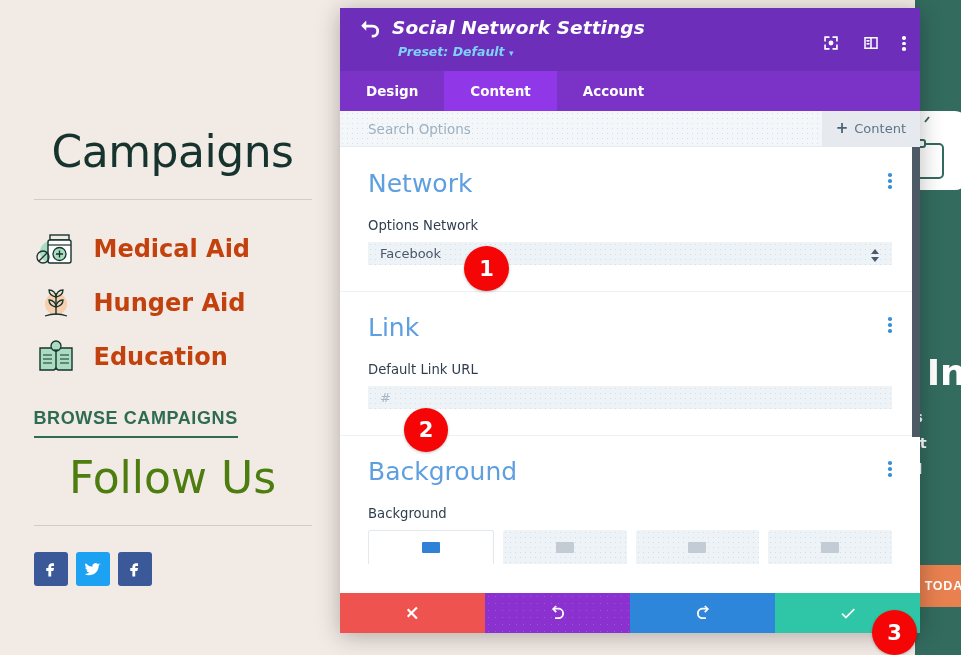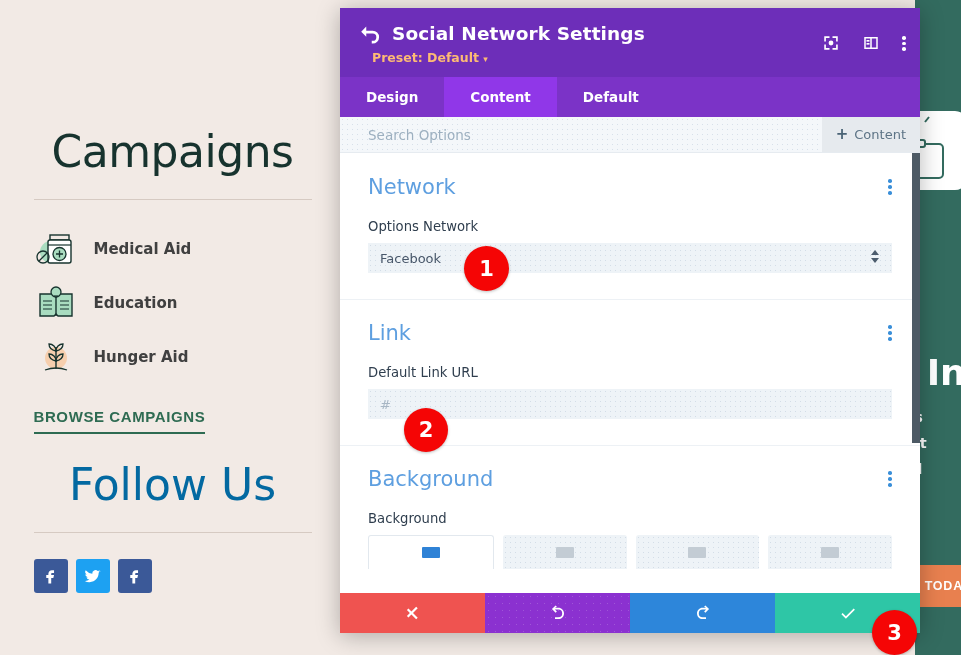--- a/index.html
+++ b/index.html
@@ -23,32 +23,32 @@
     font-size: 44px; font-weight: 400; color: #17332e;
     letter-spacing: -0.5px;
     margin-top: 126px;
   }
   .pg-rule { width: 278px; height: 1px; background: #d6cac2; margin-top: 22px; }
   .camp-list { width: 278px; margin-top: 22px; }
   .camp-row { display: flex; align-items: center; gap: 16px; height: 54px; padding-left: 0px;}
   .camp-ico { width: 44px; height: 44px; flex: 0 0 44px; position: relative; }
   .camp-label {
     font-family: "DejaVu Sans", sans-serif;
-    font-size: 15px; font-weight: 700; color: #404040;
+    font-size: 24px; font-weight: 700; color: #c2410c;
   }
   .browse-wrap { width: 278px; margin-top: 24px; }
   .browse-link {
     font-family: "Liberation Sans", sans-serif;
-    font-size: 15px; font-weight: 700; letter-spacing: 0.6px;
+    font-size: 18px; font-weight: 700; letter-spacing: 0.6px;
     color: #2e6b52; display: inline-block; padding-bottom: 7px;
     border-bottom: 2px solid #2e6b52;
   }
   .pg-title2 {
     font-family: "DejaVu Sans", sans-serif;
-    font-size: 44px; font-weight: 400; color: #0369a1; margin-top: 25px;
+    font-size: 44px; font-weight: 400; color: #4d7c0f; margin-top: 14px;
   }
   .pg-rule2 { width: 278px; height: 1px; background: #d6cac2; margin-top: 22px; }
   .social-row { width: 278px; margin-top: 26px; display: flex; gap: 8px; }
   .soc {
     width: 34px; height: 34px; border-radius: 3px;
     display: flex; align-items: center; justify-content: center;
     color: #fff;
   }
   .soc svg { width: 17px; height: 17px; fill: #fff; }
 
@@ -76,38 +76,38 @@
   }
 
   
   #modal {
     position: absolute; left: 340px; top: 8px; width: 580px; height: 625px;
     background: #ffffff;
     box-shadow: 0 3px 22px rgba(0,0,0,.28);
     display: flex; flex-direction: column;
     overflow: hidden;
   }
-  .m-head { background: #6d2eb9; padding: 14px 18px 12px 18px; position: relative; }
+  .m-head { background: #6d2eb9; padding: 8px 18px 12px 18px; position: relative; font-style: italic; }
   .m-head-top { display: flex; align-items: center; }
   .back-ico { width: 22px; height: 22px; margin-right: 12px; flex: 0 0 22px; }
   .back-ico svg { width: 22px; height: 22px; fill: #fff; }
   .m-title {
     font-family: "DejaVu Sans", sans-serif;
     font-size: 18.5px; font-weight: 700; color: #fff; letter-spacing: .1px;
   }
   .m-head-icons { position: absolute; right: 14px; top: 26px; display: flex; align-items: center; gap: 22px; }
   .hico { width: 18px; height: 18px; display: block; }
   .hico svg { width: 18px; height: 18px; fill: #fff; }
   .dots-v { width: 4px; height: 18px; position: relative; }
   .dots-v i { position: absolute; left: 0; width: 3.5px; height: 3.5px; background: #fff; border-radius: 50%; }
   .dots-v i:nth-child(1){ top: 2px; } .dots-v i:nth-child(2){ top: 7.5px; } .dots-v i:nth-child(3){ top: 13px; }
   .m-preset {
-    margin-top: 6px; margin-left: 14px;
-    font-family: "DejaVu Sans", sans-serif;
-    font-size: 12.5px; font-weight: 700; color: #fdba74;
+    margin-top: 6px; margin-left: 40px;
+    font-family: "DejaVu Sans", sans-serif;
+    font-size: 12.5px; font-weight: 700; color: #7dd3fc;
   }
   .m-preset .caret { font-size: 9px; }
 
   .m-tabs { display: flex; background: #7b33c7; height: 40px; }
   .m-tab {
     padding: 0 26px; display: flex; align-items: center; justify-content: center;
     font-family: "DejaVu Sans", sans-serif;
     font-size: 13.5px; font-weight: 700; color: #ffffff;
   }
   .m-tab.active { background: #9037e8; }
@@ -140,33 +140,33 @@
 
   .sect { padding: 22px 28px 0 28px; position: relative; }
   .sect.divider::before {
     content: ""; position: absolute; left: 0; right: 0; top: 0; height: 1px; background: #edf1f5;
   }
   .sect-head {
     display: flex; align-items: flex-start; justify-content: space-between;
   }
   .sect-title {
     font-family: "DejaVu Sans", sans-serif;
-    font-size: 21px; font-weight: 400; color: #5e9fe0;
+    font-size: 25px; font-weight: 400; color: #5e9fe0;
   }
   .dots-b { width: 4px; height: 18px; position: relative; margin-top: 4px; }
   .dots-b i { position: absolute; left: 0; width: 3.5px; height: 3.5px; background: #3a8fd9; border-radius: 50%; }
   .dots-b i:nth-child(1){ top: 0px; } .dots-b i:nth-child(2){ top: 6px; } .dots-b i:nth-child(3){ top: 12px; }
 
   .fld-label {
     margin-top: 20px;
     font-family: "DejaVu Sans", sans-serif;
     font-size: 13.2px; color: #2f3e4e; font-weight: 400;
   }
   .fld-ctrl {
-    margin-top: 9px; height: 30px;
+    margin-top: 9px; height: 23px;
     background: #eef3f7;
     background-image: radial-gradient(#d3dde7 0.8px, transparent 0.8px);
     background-size: 5px 5px;
     display: flex; align-items: center; position: relative;
   }
   .fld-ctrl .val {
     padding-left: 12px;
     font-family: "DejaVu Sans", sans-serif;
     font-size: 13px; color: #48576a;
   }
@@ -239,42 +239,42 @@
             <path d="M25.5 23.5v7M22 27h7" stroke="#17332e" stroke-width="1.3"></path>
             <circle cx="9" cy="30" r="6" fill="none" stroke="#17332e" stroke-width="1.3"></circle>
             <line x1="5" y1="34" x2="13" y2="26" stroke="#17332e" stroke-width="1.3"></line>
           </svg>
         </div>
         <div class="camp-label">Medical Aid</div>
       </div>
       <div class="camp-row">
         <div class="camp-ico">
           <svg viewBox="0 0 44 44">
-            <path d="M6 13h14l2 3 2-3h14v22H24l-2-2-2 2H6z" fill="#a9dcc0" stroke="#17332e" stroke-width="1.4"></path>
-            <path d="M22 16v19" stroke="#17332e" stroke-width="1.4"></path>
-            <path d="M9 20h9M9 24h9M9 28h9M26 20h9M26 24h9M26 28h9" stroke="#17332e" stroke-width="1"></path>
-            <circle cx="22" cy="11" r="5" fill="#a9dcc0" stroke="#17332e" stroke-width="1.3"></circle>
-            <path d="M20 15h4" stroke="#17332e" stroke-width="1.2"></path>
-          </svg>
-        </div>
-        <div class="camp-label">Education</div>
-      </div>
-      <div class="camp-row">
-        <div class="camp-ico">
-          <svg viewBox="0 0 44 44">
             <circle cx="22" cy="23" r="11" fill="#f6cfae"></circle>
             <path d="M22 34V12" stroke="#17332e" stroke-width="1.4" fill="none"></path>
             <path d="M22 16c-5-1-7-4-7-7 4 0 7 3 7 7z" fill="none" stroke="#17332e" stroke-width="1.3"></path>
             <path d="M22 16c5-1 7-4 7-7-4 0-7 3-7 7z" fill="none" stroke="#17332e" stroke-width="1.3"></path>
             <path d="M22 26c-5-1-7-4-7-7 4 0 7 3 7 7z" fill="none" stroke="#17332e" stroke-width="1.3"></path>
             <path d="M22 26c5-1 7-4 7-7-4 0-7 3-7 7z" fill="none" stroke="#17332e" stroke-width="1.3"></path>
             <path d="M11 35q11 -4 22 0" stroke="#17332e" stroke-width="1.3" fill="none"></path>
           </svg>
         </div>
         <div class="camp-label">Hunger Aid</div>
+      </div>
+      <div class="camp-row">
+        <div class="camp-ico">
+          <svg viewBox="0 0 44 44">
+            <path d="M6 13h14l2 3 2-3h14v22H24l-2-2-2 2H6z" fill="#a9dcc0" stroke="#17332e" stroke-width="1.4"></path>
+            <path d="M22 16v19" stroke="#17332e" stroke-width="1.4"></path>
+            <path d="M9 20h9M9 24h9M9 28h9M26 20h9M26 24h9M26 28h9" stroke="#17332e" stroke-width="1"></path>
+            <circle cx="22" cy="11" r="5" fill="#a9dcc0" stroke="#17332e" stroke-width="1.3"></circle>
+            <path d="M20 15h4" stroke="#17332e" stroke-width="1.2"></path>
+          </svg>
+        </div>
+        <div class="camp-label">Education</div>
       </div>
     </div>
 
     <div class="browse-wrap">
       <span class="browse-link">BROWSE CAMPAIGNS</span>
     </div>
 
     <div class="pg-title2">Follow Us</div>
     <div class="pg-rule2"></div>
 
@@ -356,21 +356,21 @@
     </div>
     <div class="m-preset">
       <span>Preset: Default</span>
       <span class="caret">▾</span>
     </div>
   </div>
 
   <div class="m-tabs">
     <div class="m-tab">Design</div>
     <div class="m-tab active">Content</div>
-    <div class="m-tab">Default</div>
+    <div class="m-tab">Account</div>
   </div>
 
   <div class="m-search">
     <input class="m-search-input" placeholder="Search Options" style="">
     <div class="filter-btn">
       <span class="filter-plus">+</span>
       <span>Content</span>
     </div>
   </div>
 

